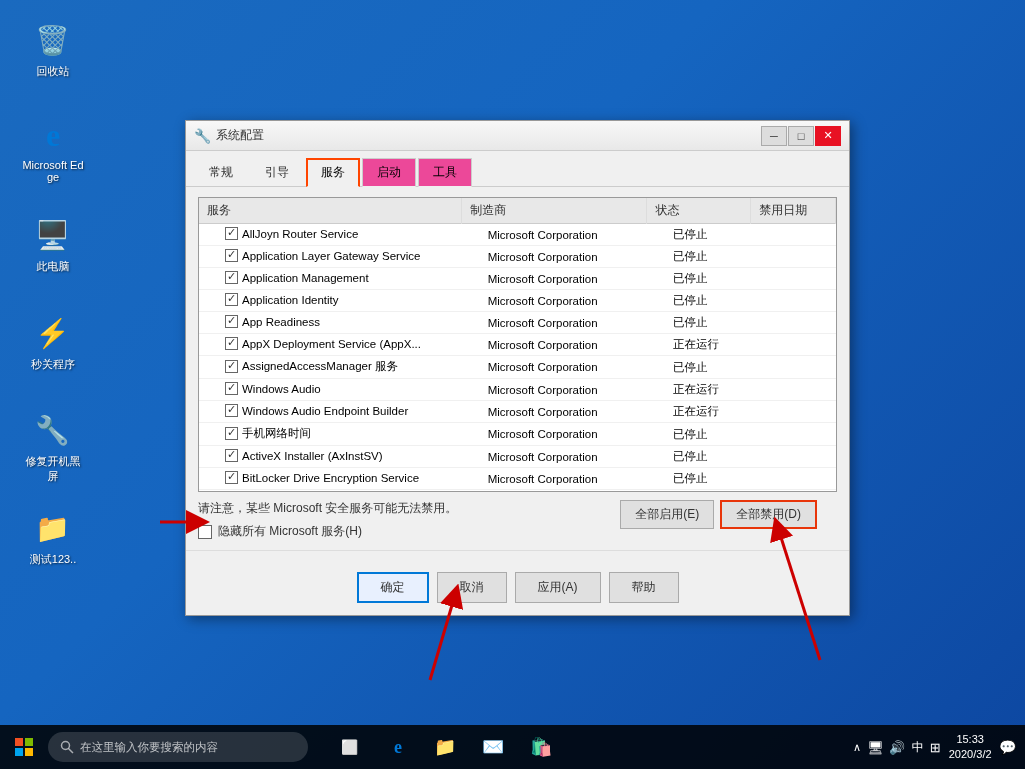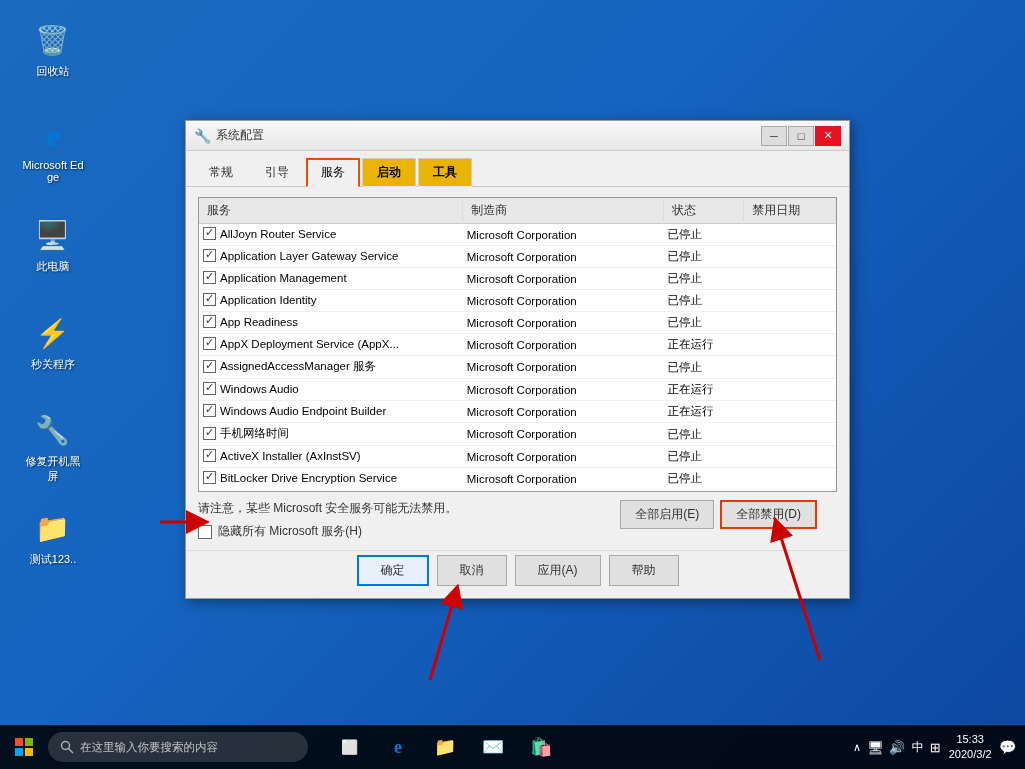--- a/index.html
+++ b/index.html
@@ -183,25 +183,25 @@
       cursor: pointer;
       border: 1px solid transparent;
       border-bottom: none;
       background: transparent;
       color: #333;
       margin-right: 2px;
       position: relative;
       bottom: -1px;
     }
     .tab.active {
-      background: #eab308;
+      background: #ec4899;
       border: 1px solid #ccc;
       border-bottom: 1px solid #f0f0f0;
       color: #000;
-      font-weight: bold;
+      font-weight: normal;
     }
     .tab.active-highlight {
       background: #f0f0f0;
       border: 2px solid #ff4500;
       border-bottom: 1px solid #f0f0f0;
       color: #000;
       padding: 4px 13px;
     }
 
     
@@ -231,21 +231,21 @@
       font-weight: normal;
       font-size: 12px;
       color: #333;
       border-right: 1px solid #ddd;
       white-space: nowrap;
     }
     .services-table tbody tr {
       border-bottom: 1px solid #f0f0f0;
     }
     .services-table tbody td {
-      padding: 3px 4px;
+      padding: 3px 26px;
       font-size: 11.5px;
       white-space: nowrap;
     }
     .service-check {
       display: inline-flex;
       align-items: center;
       gap: 4px;
     }
     .checkbox {
       width: 13px;
@@ -315,21 +315,21 @@
     }
     .action-btn.highlighted {
       border: 2px solid #e8350a;
     }
 
     
     .dialog-buttons {
       display: flex;
       justify-content: center;
       gap: 8px;
-      padding: 4px 12px 12px 12px;
+      padding: 21px 12px 12px 12px;
       border-top: 1px solid #ddd;
       background: #f0f0f0;
     }
     .dlg-btn {
       padding: 5px 22px;
       font-size: 12px;
       border: 1px solid #aaa;
       background: #e0e0e0;
       cursor: pointer;
       color: #333;

